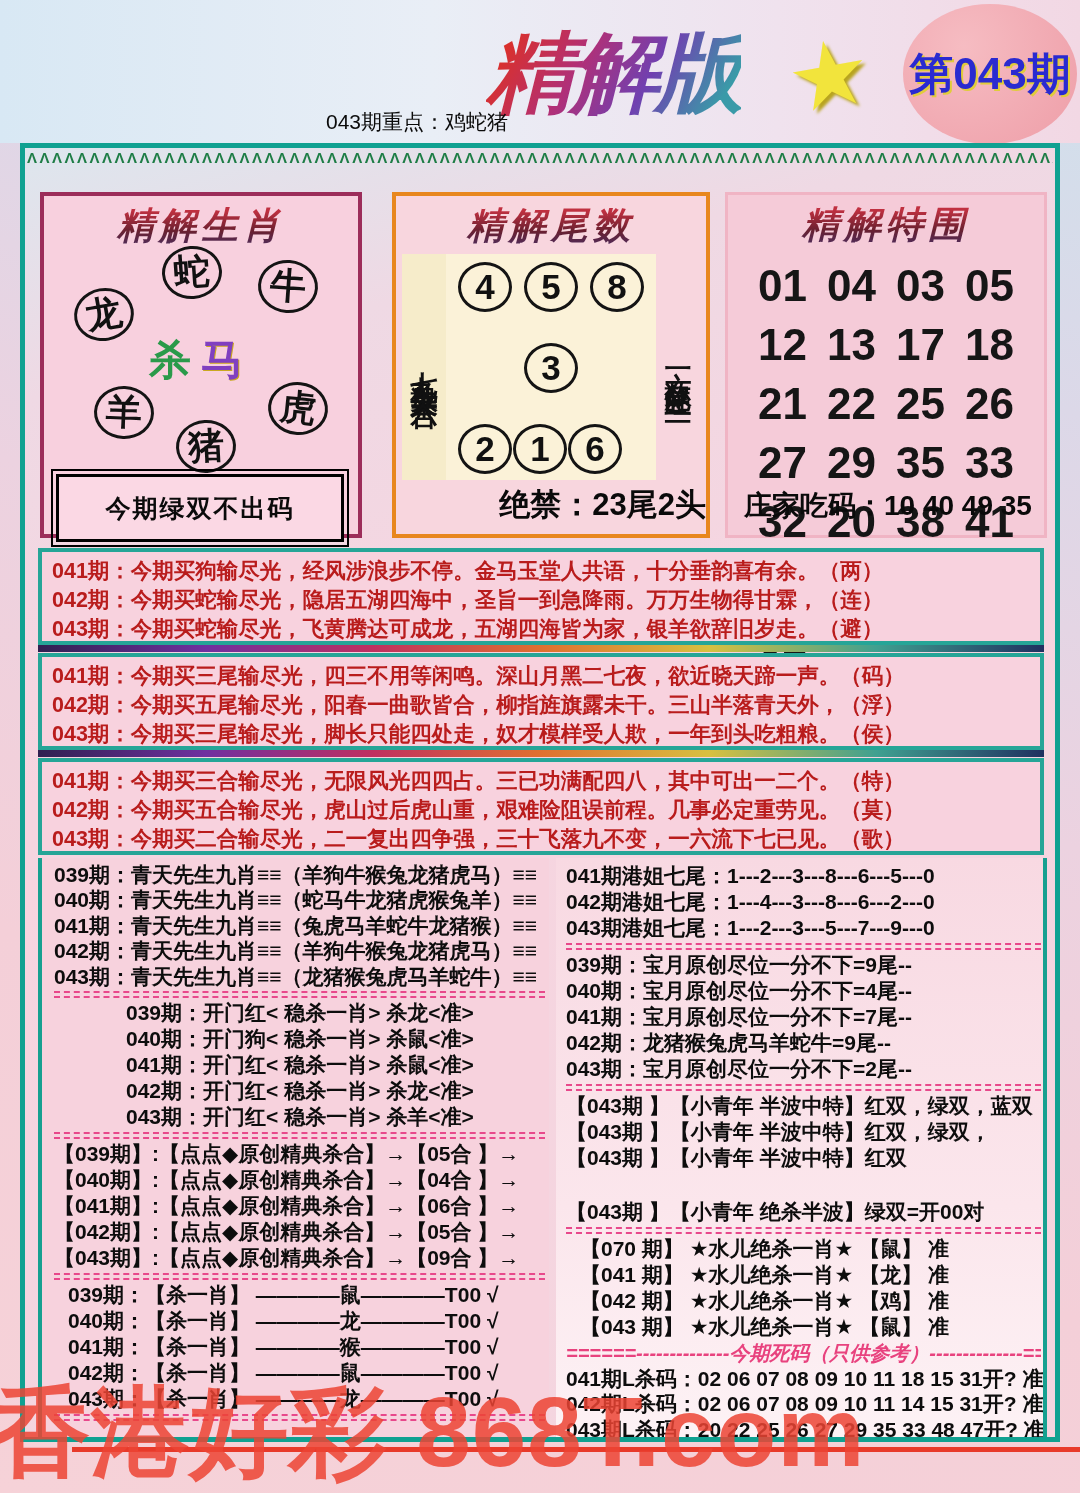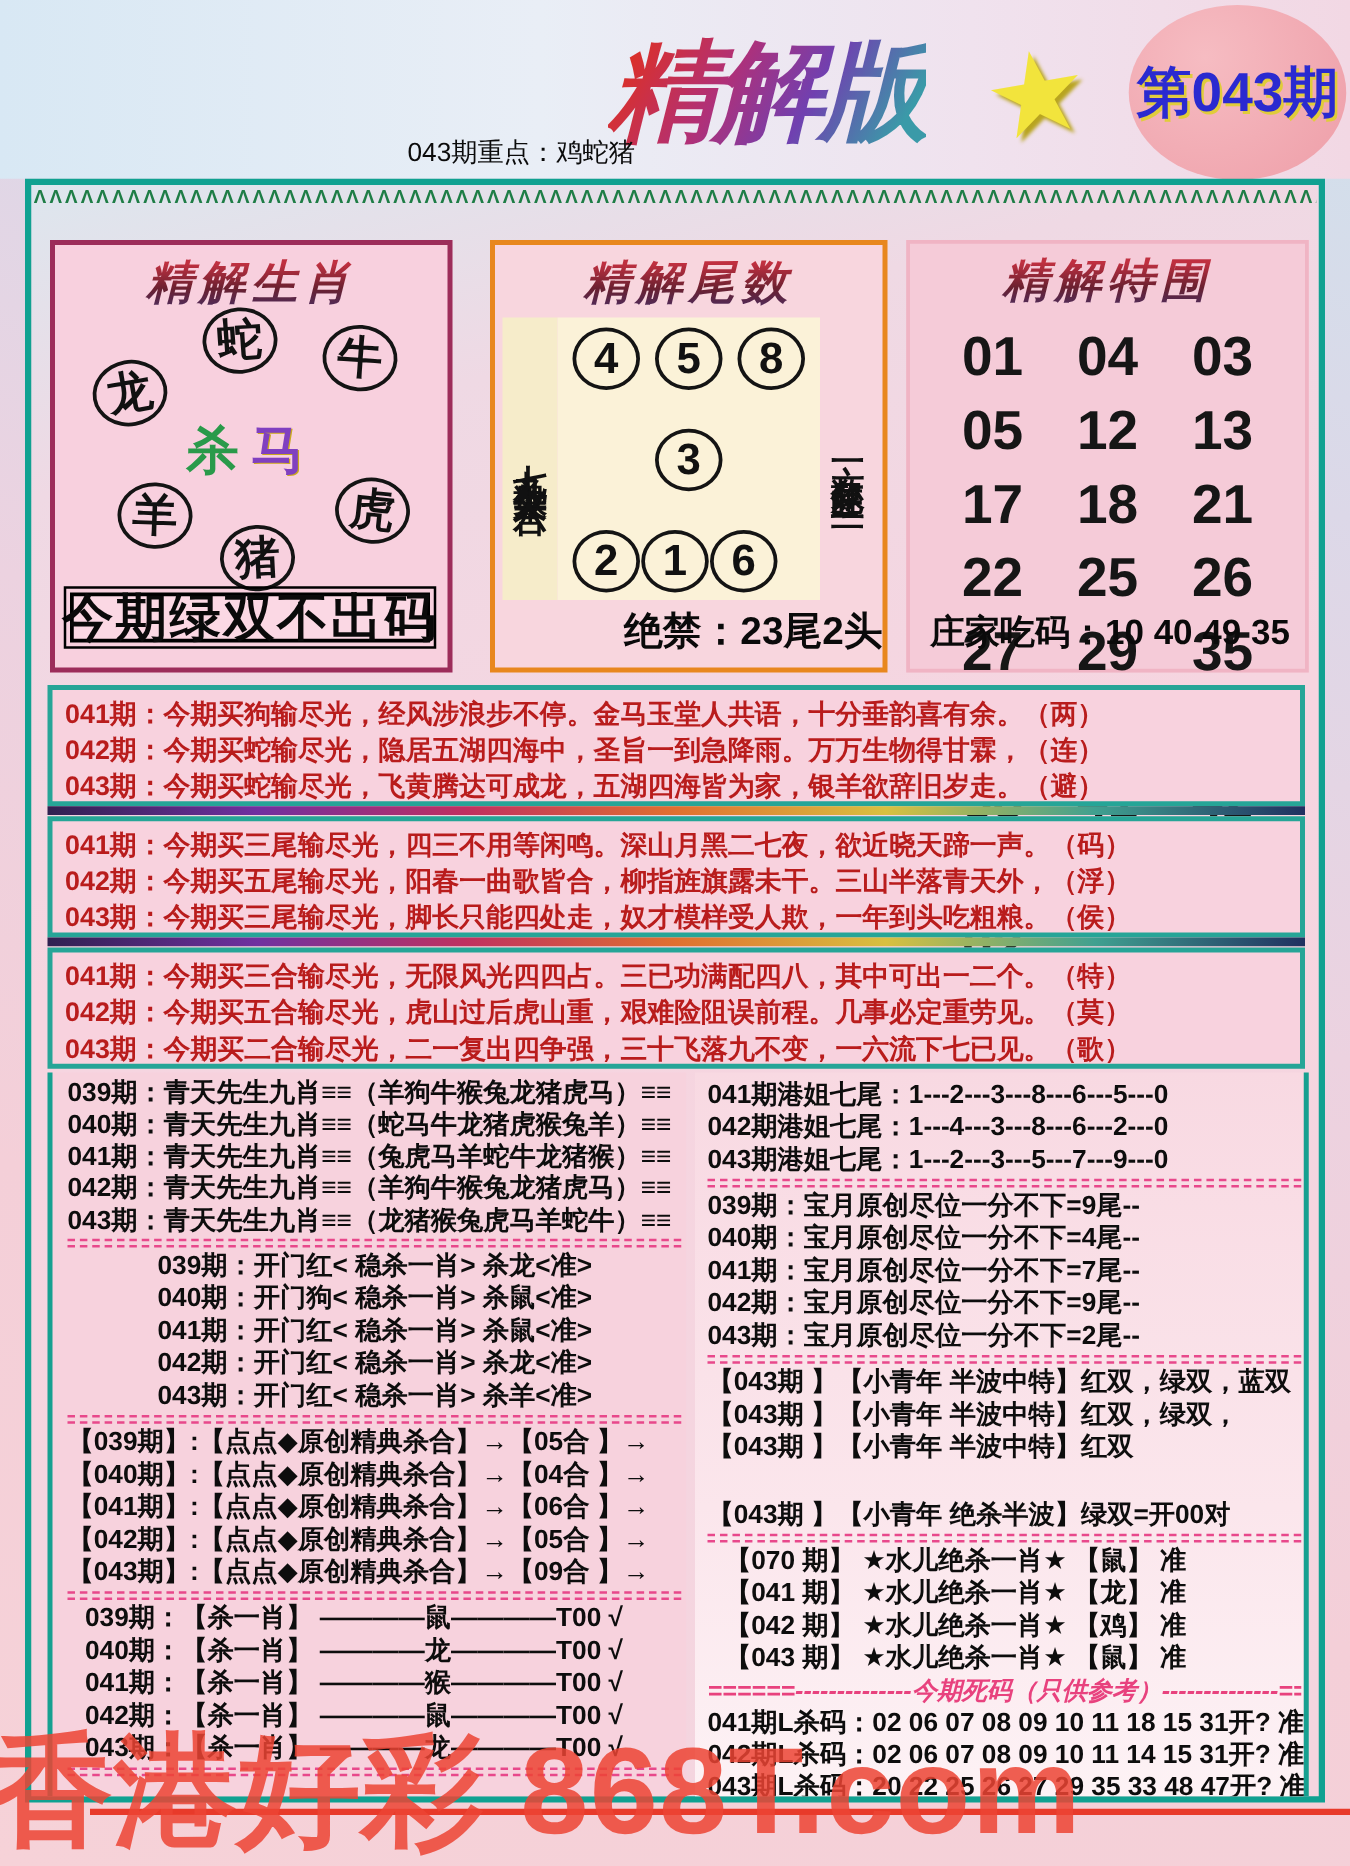--- a/index.html
+++ b/index.html
@@ -36,37 +36,37 @@
     display:flex; align-items:center; justify-content:center; font-size:36px; font-weight:bold; color:#111; }
   .z-snake { left:118px; top:50px; transform:rotate(-4deg); }
   .z-ox { left:214px; top:64px; transform:rotate(4deg); }
   .z-dragon { left:30px; top:92px; transform:rotate(-10deg); }
   .z-goat { left:50px; top:190px; transform:rotate(2deg); }
   .z-pig { left:132px; top:224px; transform:rotate(-3deg); }
   .z-tiger { left:224px; top:186px; transform:rotate(6deg); }
   .z-kill { position:absolute; left:0; top:136px; width:100%; text-align:center; font-size:42px; font-weight:900; letter-spacing:10px; }
   .z-kill .k1 { color:#2a9a4a; }
   .z-kill .k2 { color:#8040c0; text-shadow:1px 1px 0 #caa820; }
-  .z-note { position:absolute; left:12px; top:278px; width:288px; height:40px; background:#fbd8e4;
+  .z-note { position:absolute; left:12px; top:278px; width:288px; height:68px; background:#fbd8e4;
     border:3px solid #000; outline:2px solid #000; outline-offset:3px; display:flex; align-items:center; justify-content:center;
-    font-size:41px; font-weight:bold; letter-spacing:2px; color:#0a0a0a; white-space:nowrap; }
+    font-size:25px; font-weight:bold; letter-spacing:2px; color:#0a0a0a; white-space:nowrap; }
 
   .t-body { position:absolute; left:6px; right:6px; top:58px; bottom:54px; display:flex; }
   .t-left { width:44px; background:#f6ecca; display:flex; align-items:center; justify-content:center; }
   .t-center { flex:1; background:#fbf2d8; padding:8px 12px 6px; display:flex; flex-direction:column; justify-content:space-between; }
   .t-right { width:44px; display:flex; align-items:center; justify-content:center; }
   .vtext { writing-mode:vertical-rl; text-orientation:upright; font-size:27px; font-weight:bold; color:#111; letter-spacing:5px; }
   .t-row { display:flex; justify-content:space-between; }
   .t-row-mid { justify-content:center; }
   .t-row-bot { padding-right:22px; }
   .ncircle { width:54px; height:50px; border:3px solid #141414; border-radius:50%; display:flex; align-items:center;
     justify-content:center; font-size:35px; font-weight:bold; color:#111; background:transparent; }
   .t-ban { position:absolute; left:0; bottom:8px; width:100%; text-align:right; font-size:31px; font-weight:bold; color:#0a0a0a; white-space:nowrap; }
 
-  .s-grid { position:absolute; left:20px; right:20px; top:66px; display:grid; grid-template-columns:repeat(3,1fr);
+  .s-grid { position:absolute; left:20px; right:20px; top:66px; display:grid; grid-template-columns:repeat(4,1fr);
     row-gap:9px; font-size:44px; font-weight:bold; color:#161616; text-align:center; }
   .s-banker { position:absolute; left:16px; bottom:10px; font-size:28px; font-weight:bold; color:#0a0a0a; white-space:nowrap; }
 
   .verse { position:absolute; left:13px; width:1006px; height:97px; border:4px solid #26a597; background:#f8d2de;
     padding:4px 10px; display:flex; flex-direction:column; justify-content:space-around; }
   .v1 { top:400px; } .v2 { top:505px; } .v3 { top:610px; }
   .vline { font-size:21.5px; font-weight:bold; color:#b91c1c; white-space:nowrap; }
   .rainbow { position:absolute; left:13px; width:1006px; height:7px;
     background:linear-gradient(90deg,#302050,#7030a0,#c03060,#e07030,#d8c040,#40a090,#203060); }
   .rb1 { top:497px; } .rb2 { top:602px; }
@@ -223,21 +223,21 @@
     </div>
 
     <div class="col-right">
       <div class="r21">041期港姐七尾：1---2---3---8---6---5---0</div>
       <div class="r21">042期港姐七尾：1---4---3---8---6---2---0</div>
       <div class="r21">043期港姐七尾：1---2---3---5---7---9---0</div>
       <div class="sep"></div>
       <div class="r21">039期：宝月原创尽位一分不下=9尾--</div>
       <div class="r21">040期：宝月原创尽位一分不下=4尾--</div>
       <div class="r21">041期：宝月原创尽位一分不下=7尾--</div>
-      <div class="r21">042期：宝月原创尽位一分不下=9尾--</div>
+      <div class="r21">042期：龙猪猴兔虎马羊蛇牛=9尾--</div>
       <div class="r21">043期：宝月原创尽位一分不下=2尾--</div>
       <div class="sep"></div>
       <div class="r21">【043期 】【小青年 半波中特】红双，绿双，蓝双</div>
       <div class="r21">【043期 】【小青年 半波中特】红双，绿双，</div>
       <div class="r21">【043期 】【小青年 半波中特】红双</div>
       <div class="spacer28"></div>
       <div class="r21">【043期 】【小青年 绝杀半波】绿双=开00对</div>
       <div class="sep"></div>
       <div class="r21 kill-row">【070 期】 ★水儿绝杀一肖★ 【鼠】 准</div>
       <div class="r21 kill-row">【041 期】 ★水儿绝杀一肖★ 【龙】 准</div>

